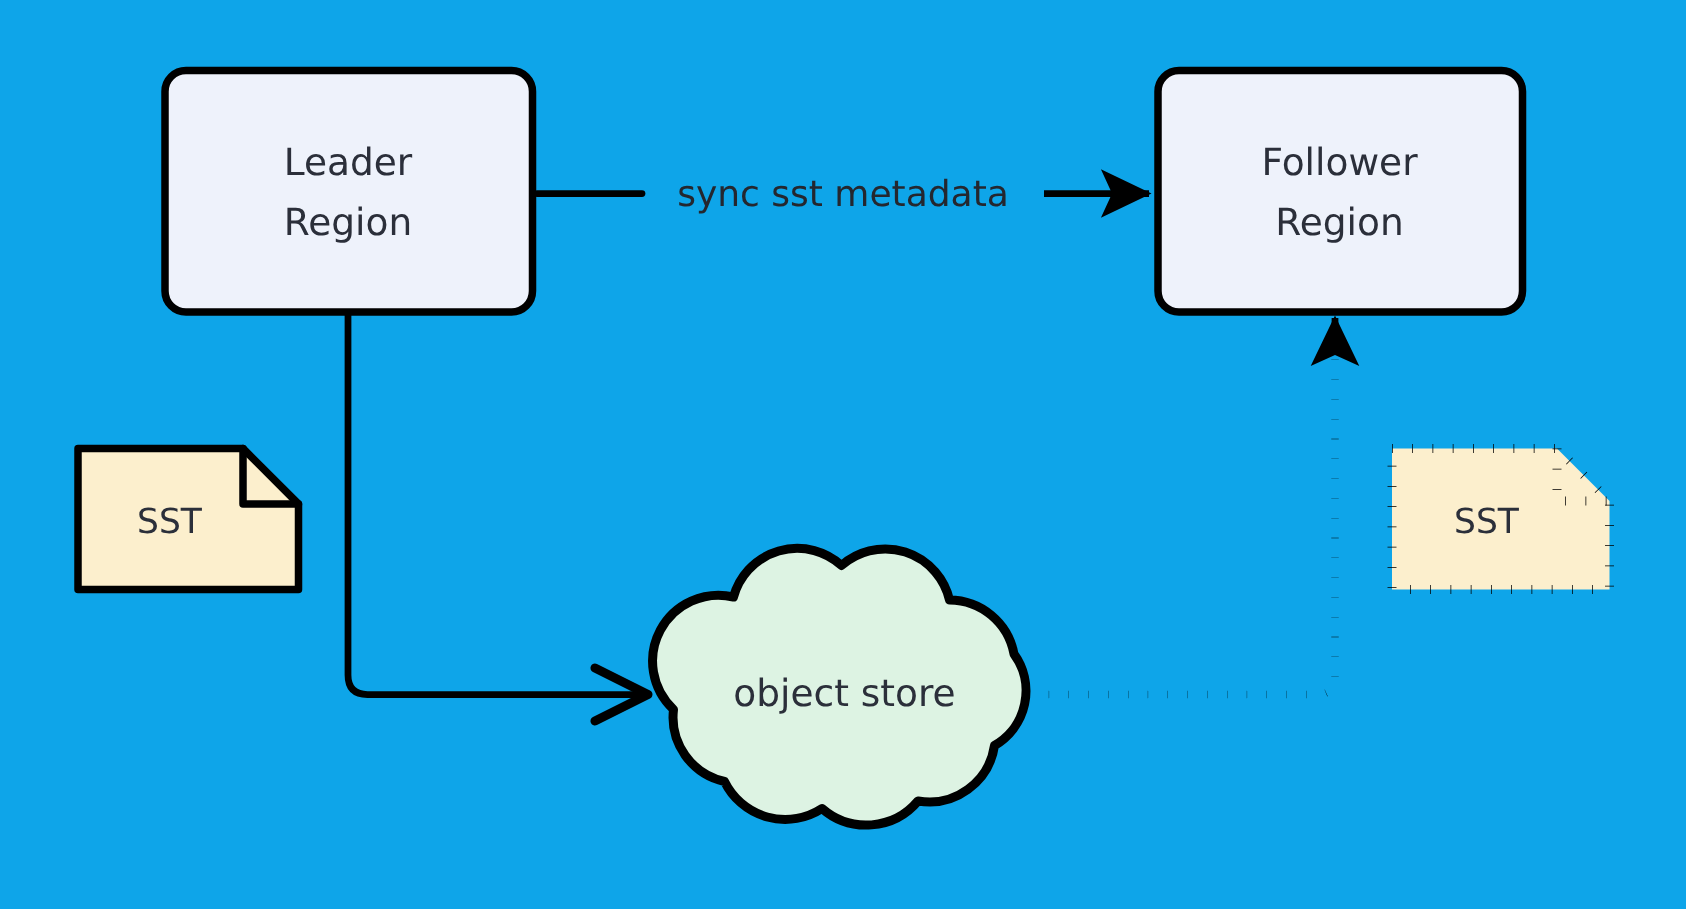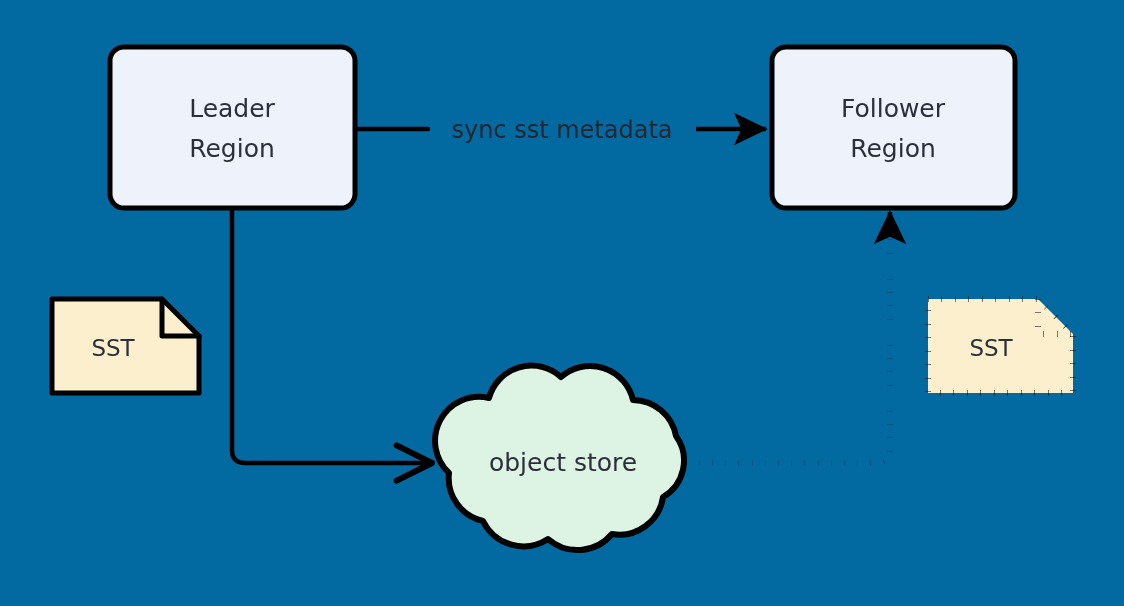--- a/index.html
+++ b/index.html
@@ -10,21 +10,21 @@
   body {
     width: 1124px;
     height: 606px;
     overflow: hidden;
     font-family: "DejaVu Sans", "Liberation Sans", sans-serif;
   }
   #diagram-canvas {
     position: relative;
     width: 1124px;
     height: 606px;
-    background: #0369a1;
+    background: #0ea5e9;
   }
   #diagram-svg {
     position: absolute;
     top: 0;
     left: 0;
     width: 1124px;
     height: 606px;
   }
   .node-label {
     font-family: "DejaVu Sans", "Liberation Sans", sans-serif;

